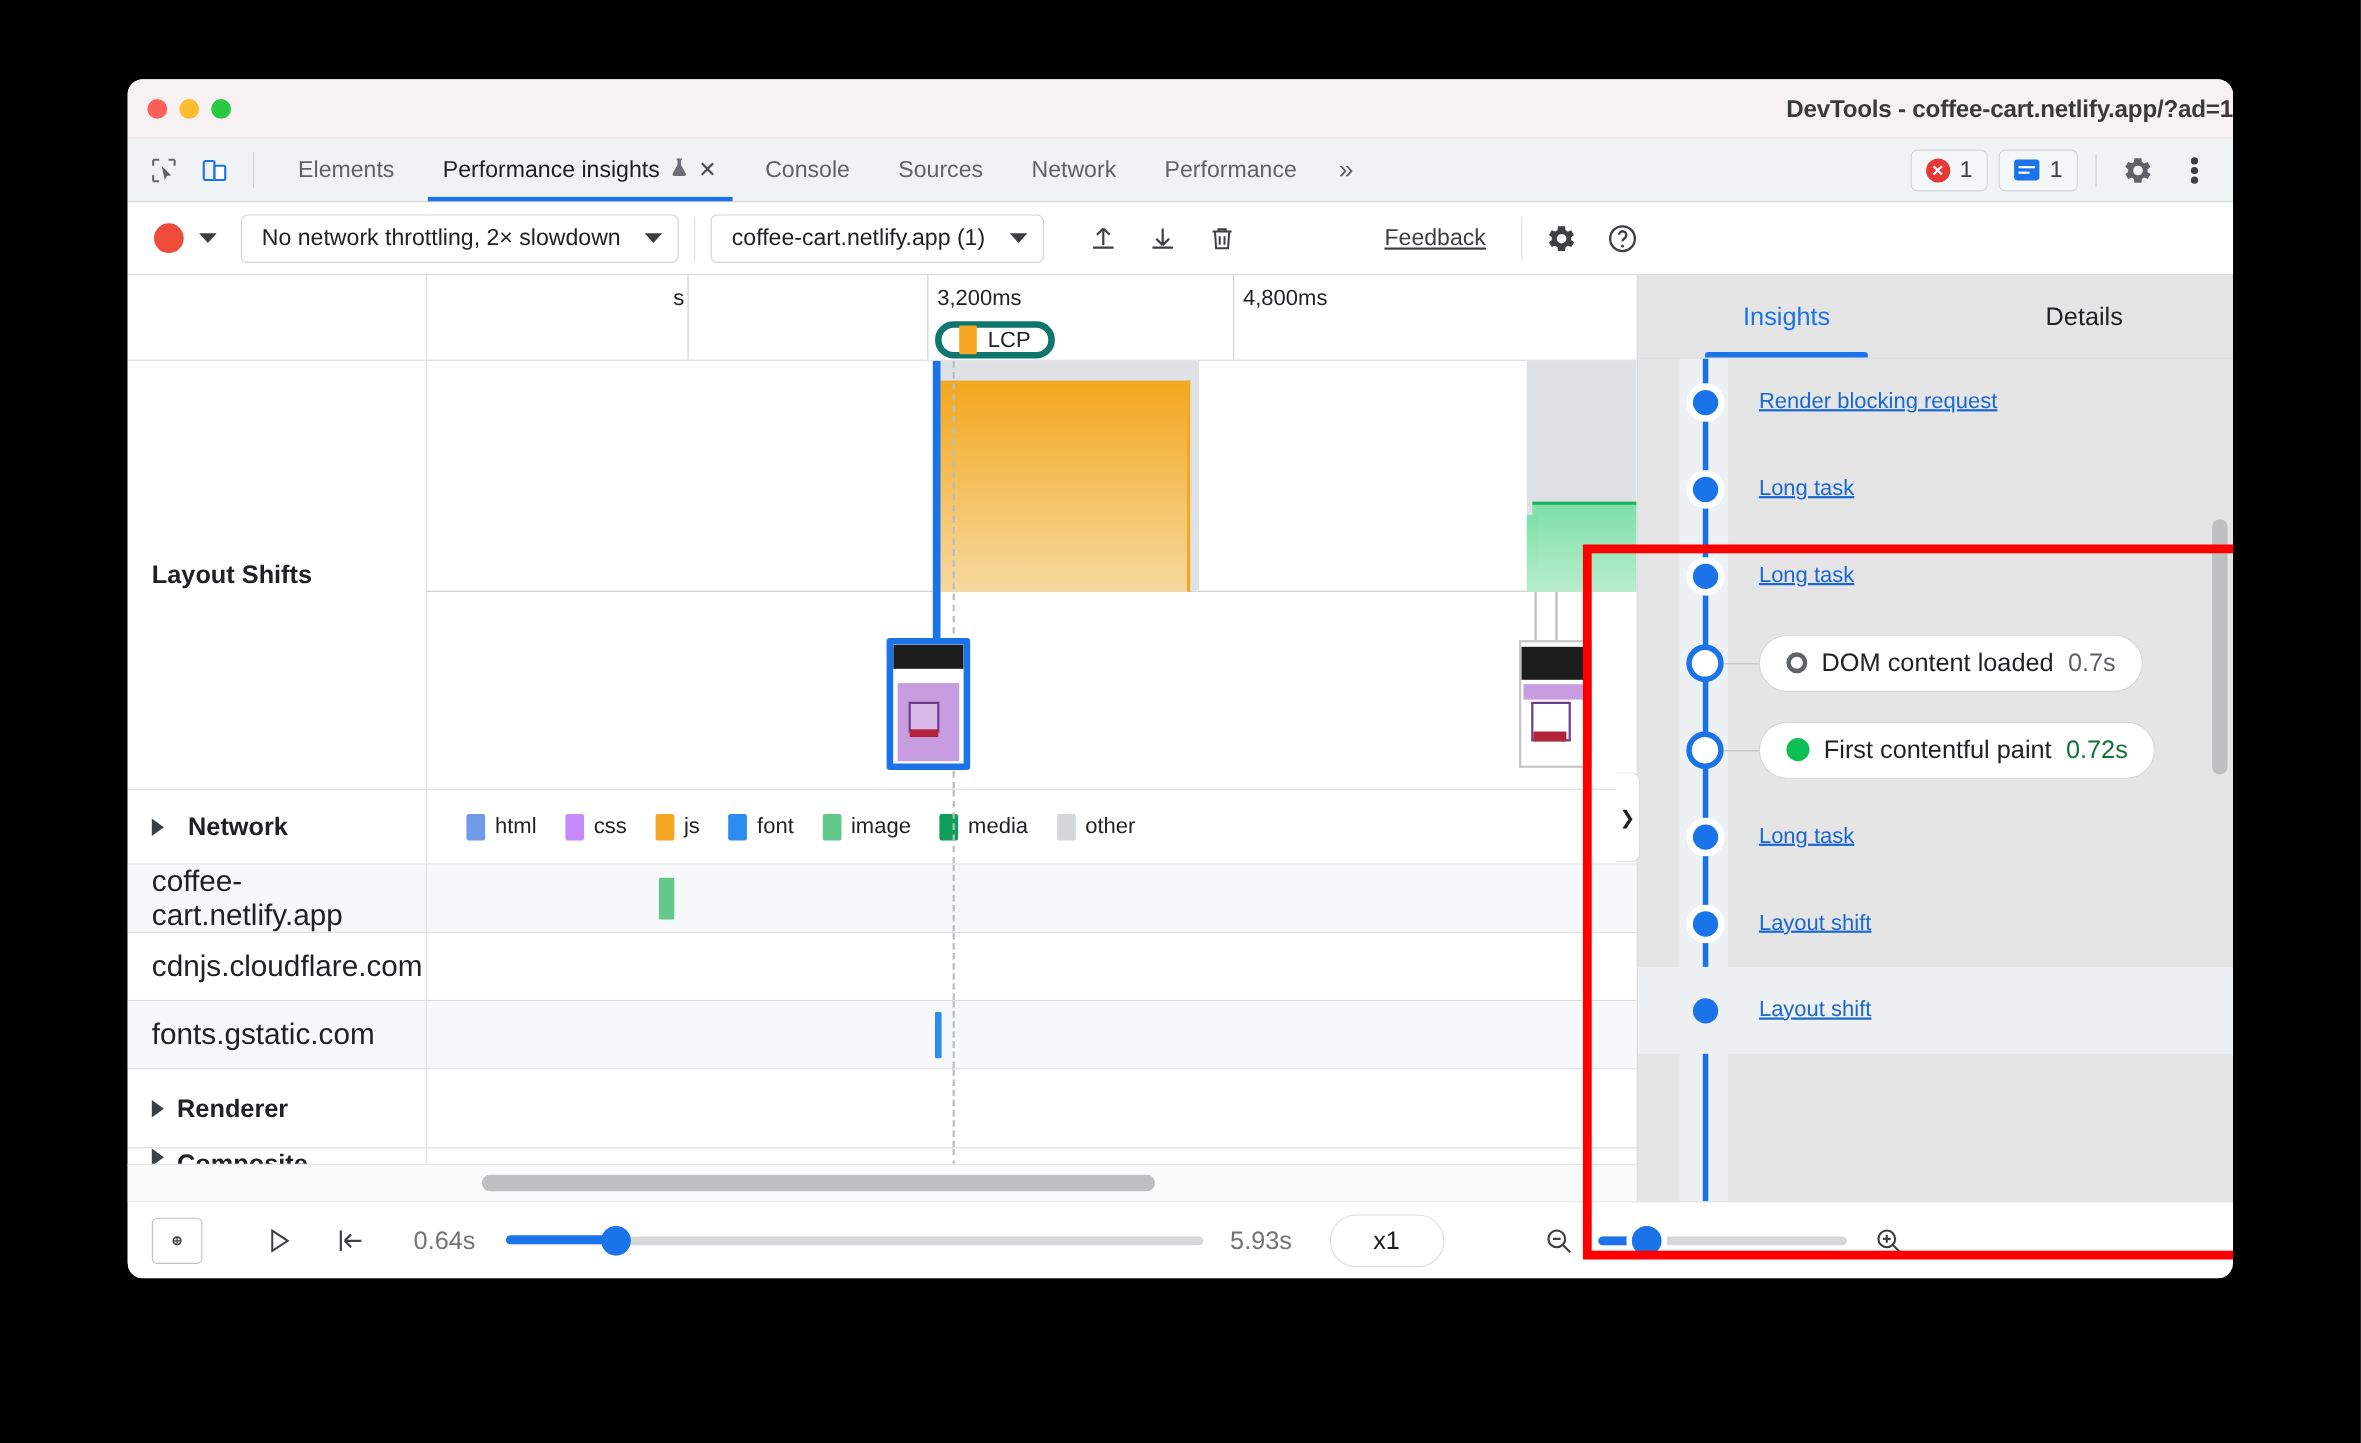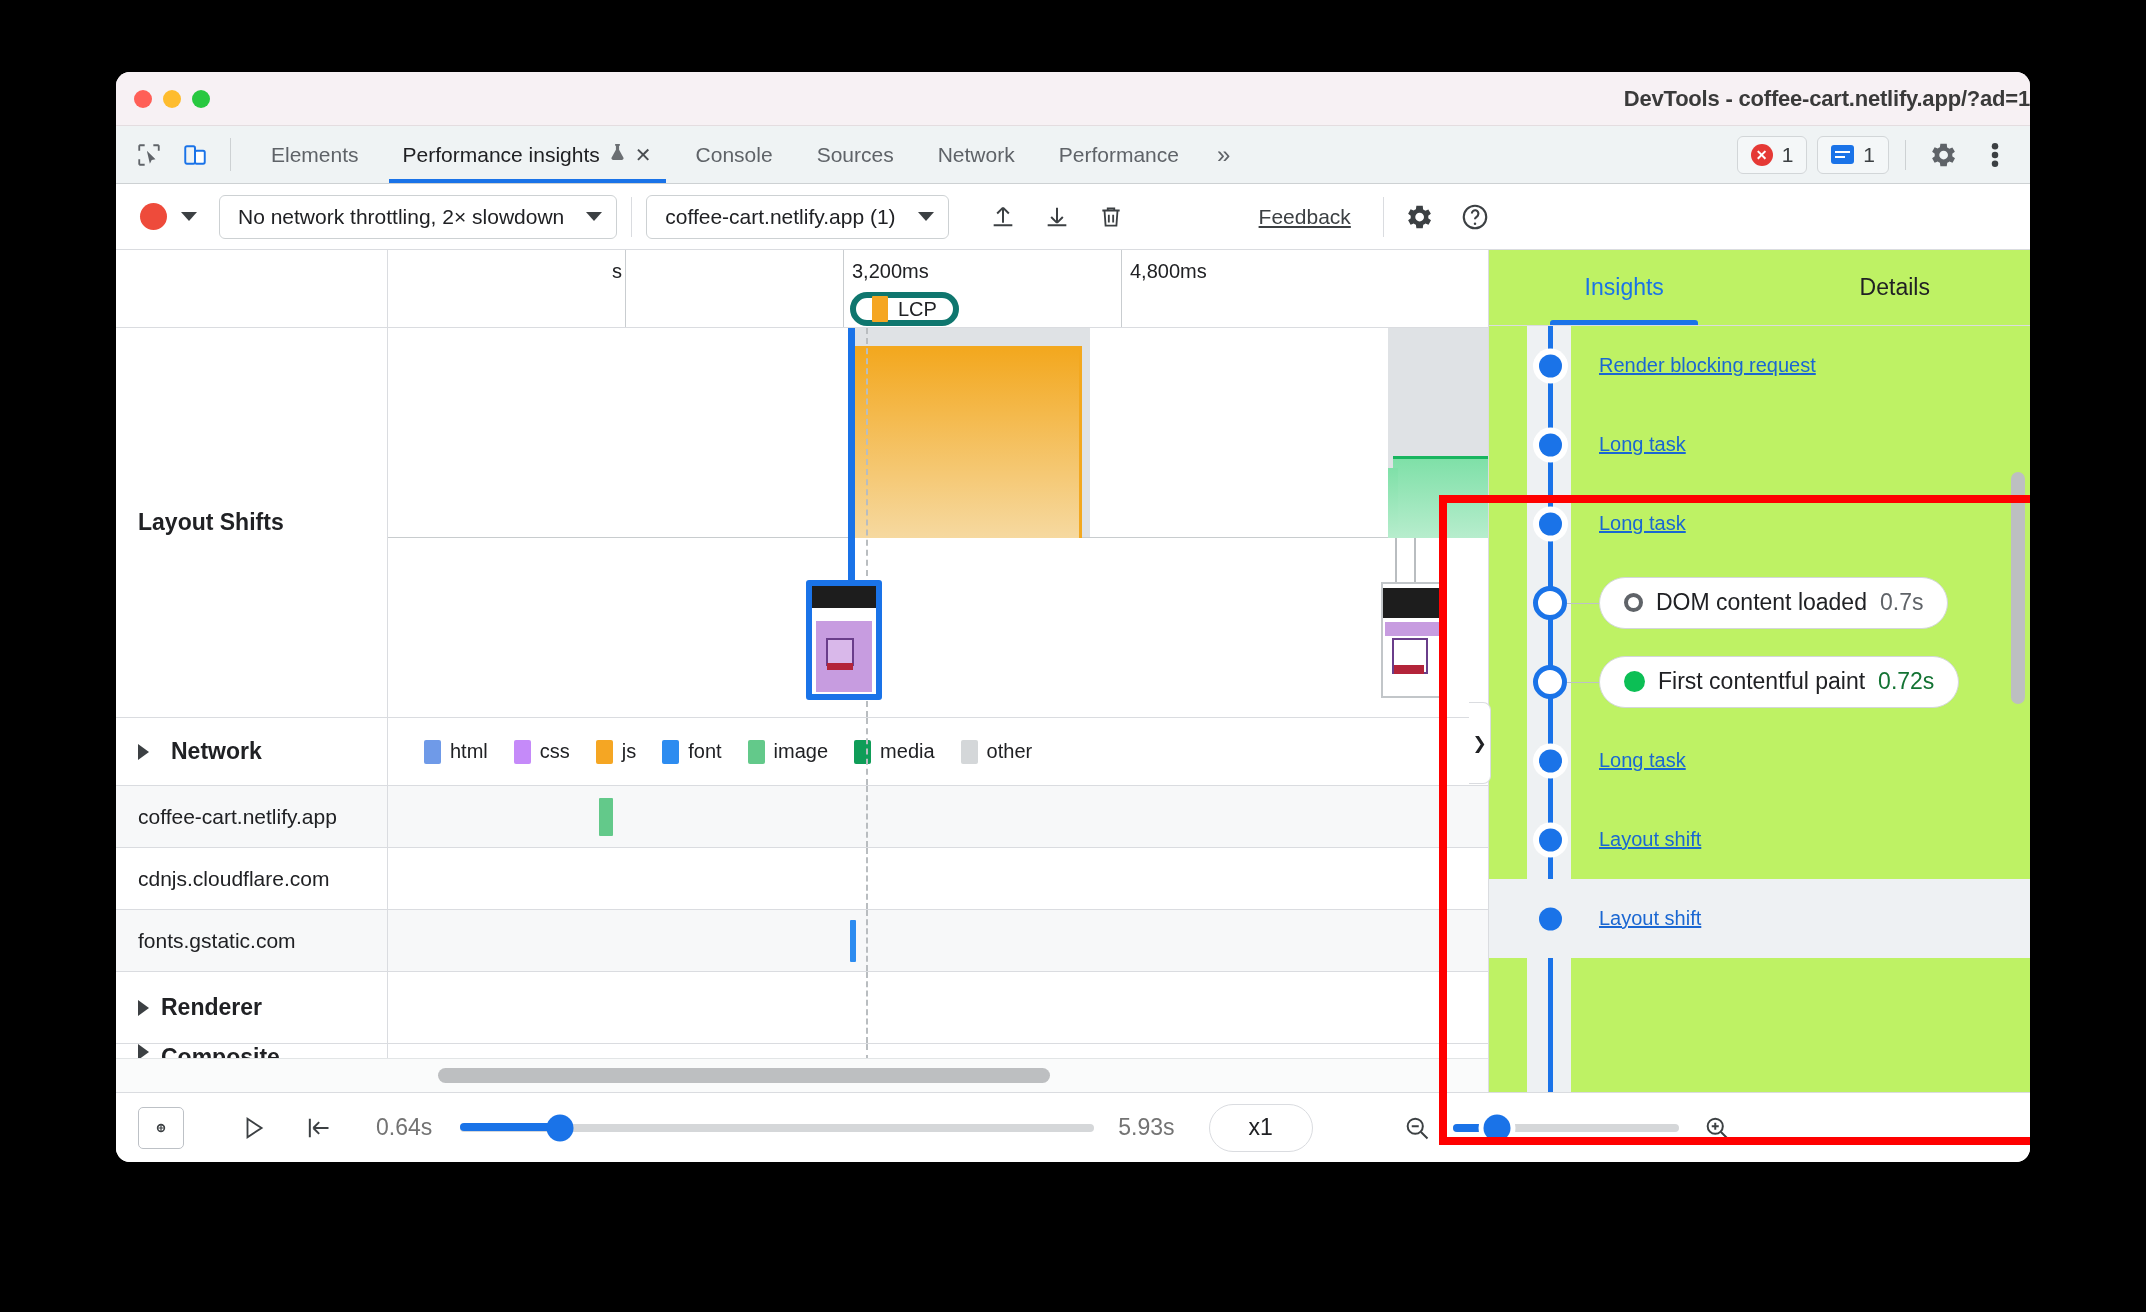--- a/index.html
+++ b/index.html
@@ -187,21 +187,21 @@
   #net-header .tl-label { font-weight: bold; font-size: 23px; gap: 10px; }
   .caret-right {
     width: 0; height: 0; border-top: 8px solid transparent; border-bottom: 8px solid transparent;
     border-left: 11px solid #3c4043; margin-right: 12px;
   }
   .legend { display: flex; align-items: center; gap: 26px; padding-left: 36px; height: 100%; }
   .leg { display: flex; align-items: center; gap: 9px; font-size: 20px; color: #202124; }
   .leg i { width: 17px; height: 24px; border-radius: 2px; display: block; }
 
   .net-row { height: 62px; }
-  .net-row .tl-label { font-size: 21px; padding-left: 22px; }
+  .net-row .tl-label { font-size: 27px; padding-left: 22px; }
   .net-row.alt { background: #f7f8f9; }
   .net-row.alt .tl-track { background: #f7f8f9; }
   .req { position: absolute; border-radius: 1px; }
 
   #renderer-row { height: 72px; }
   #renderer-row .tl-label { font-weight: bold; font-size: 23px; }
   #composite-row { height: 40px; }
   #composite-row .tl-label { font-weight: bold; font-size: 23px; align-items: flex-start; }
 
   
@@ -212,21 +212,21 @@
   }
   #hscroll .bar {
     height: 15px; border-radius: 8px; background: #bdbfc1;
     margin-left: 322px; width: 612px;
   }
 
   
   #sidebar {
     width: 542px; flex: 0 0 542px;
     border-left: 1px solid #dadce0;
-    background: #bef264;
+    background: #e5e5e5;
     display: flex; flex-direction: column;
     position: relative;
   }
   #sb-tabs {
     height: 76px; flex: 0 0 76px;
     display: flex; border-bottom: 1px solid #dadce0;
   }
   .sbtab {
     flex: 1 1 0; display: flex; align-items: center; justify-content: center;
     font-size: 23px; color: #202124; position: relative;

